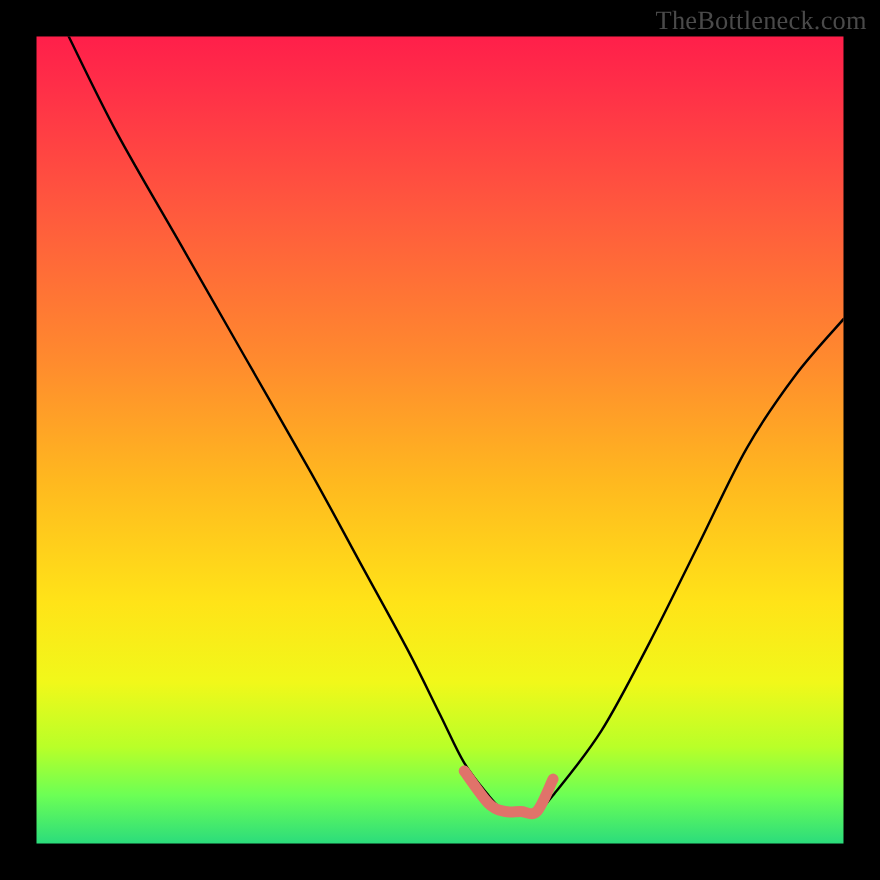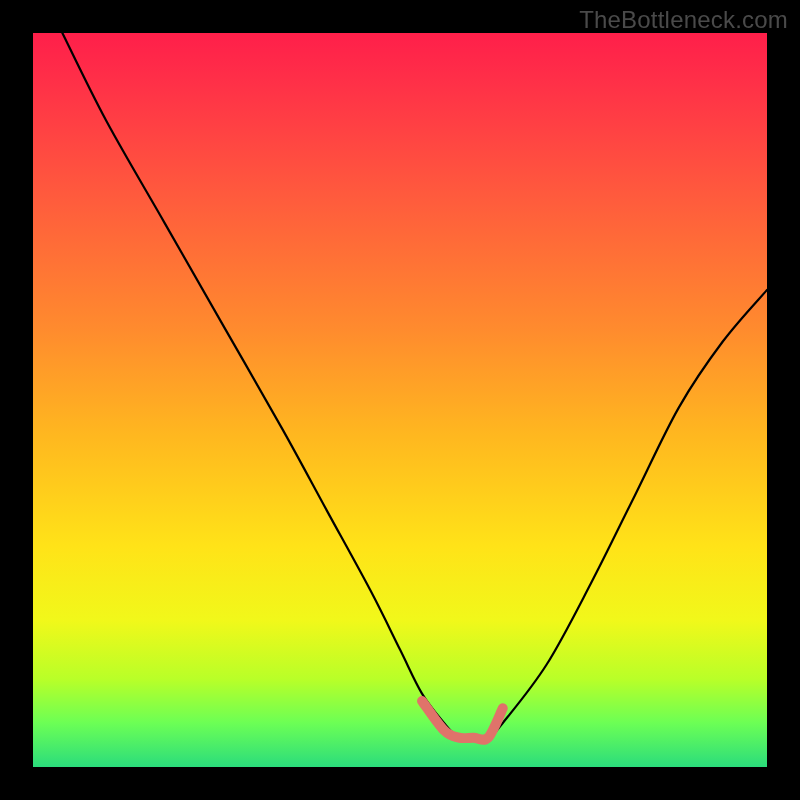--- a/index.html
+++ b/index.html
@@ -9,20 +9,21 @@
     height: 800px;
     background: #000;
     overflow: hidden;
     font-family: Arial, Helvetica, sans-serif;
   }
   .frame {
     position: relative;
     width: 800px;
     height: 800px;
     background: #000;
+    font-family: Liberation Serif, serif;
   }
   .watermark {
     position: absolute;
     top: 6px;
     right: 12px;
     color: #4a4a4a;
     font-size: 24px;
     font-weight: 500;
     letter-spacing: 0.2px;
     z-index: 10;

